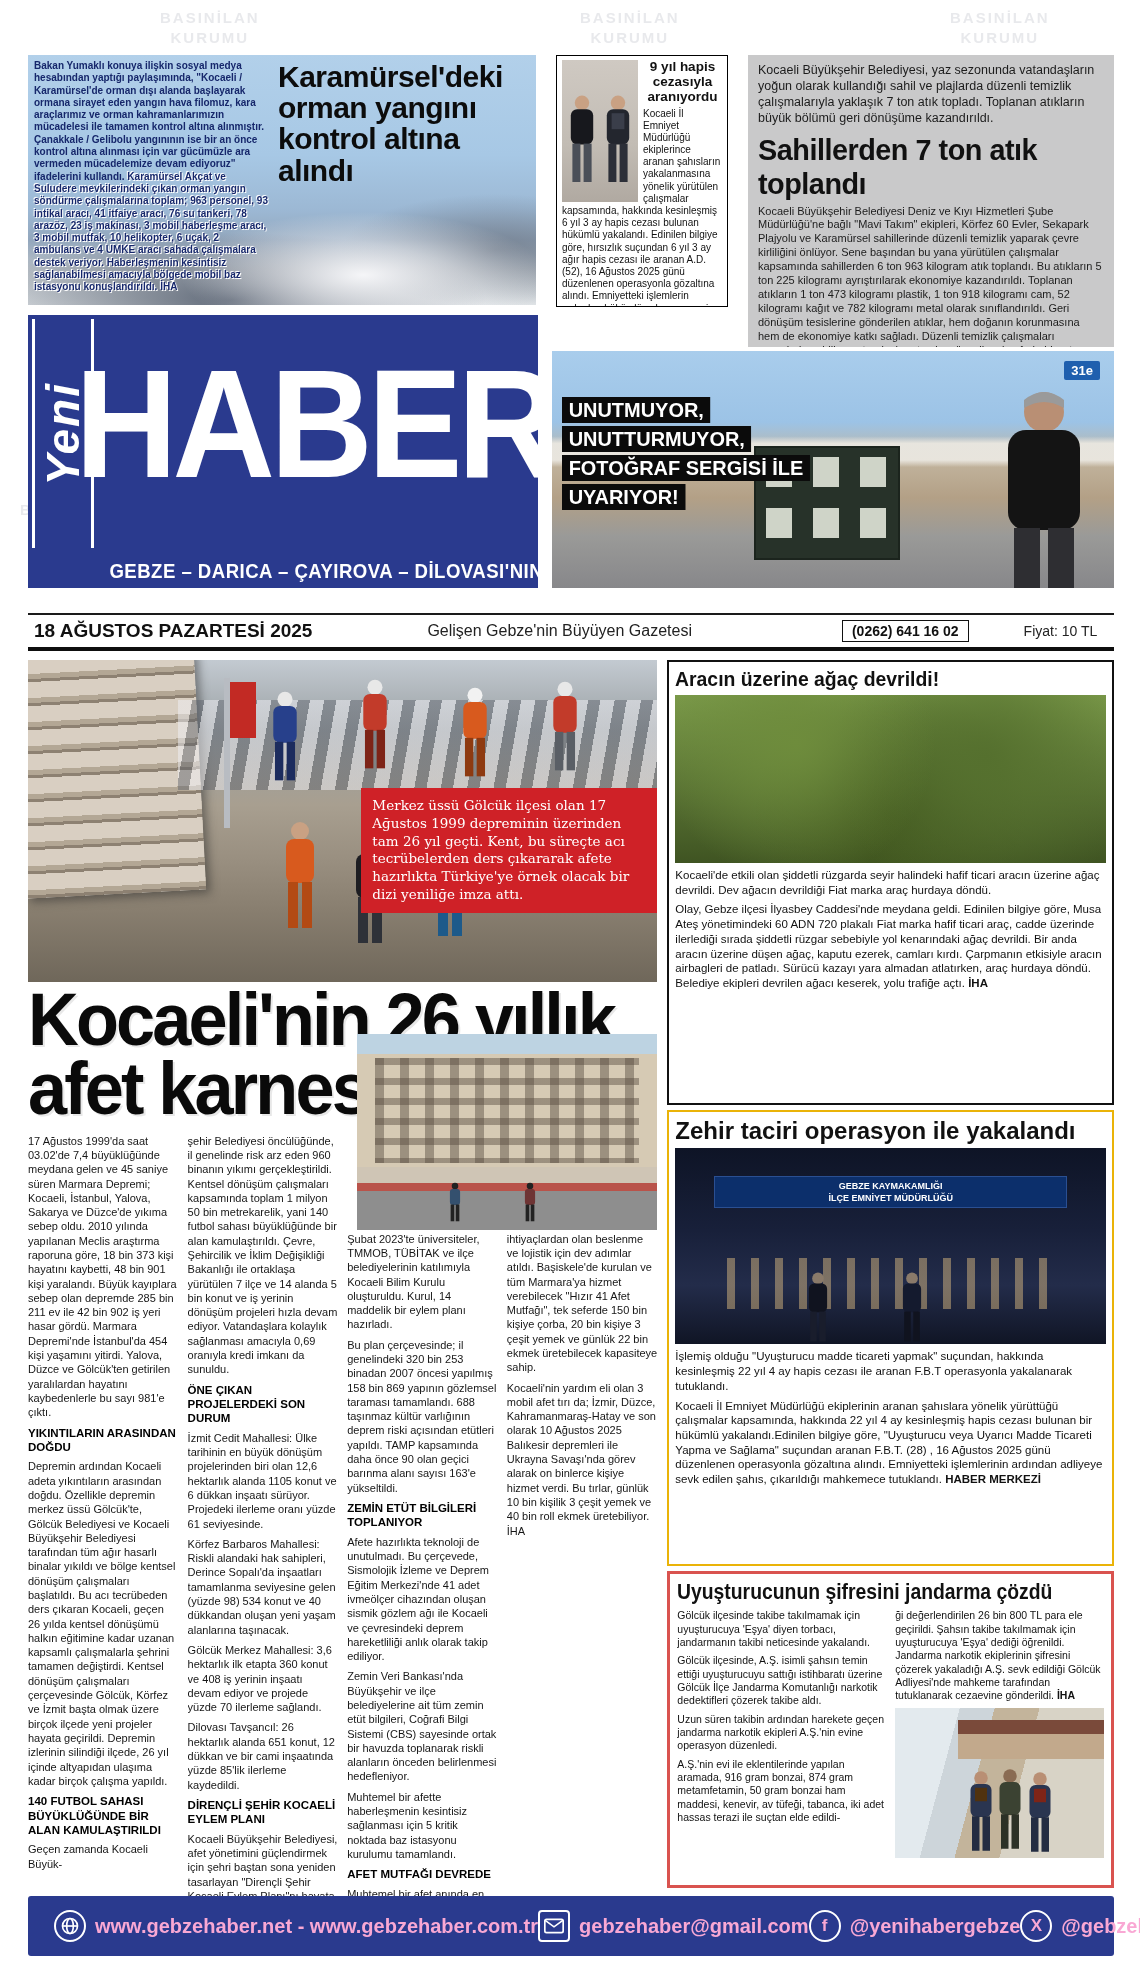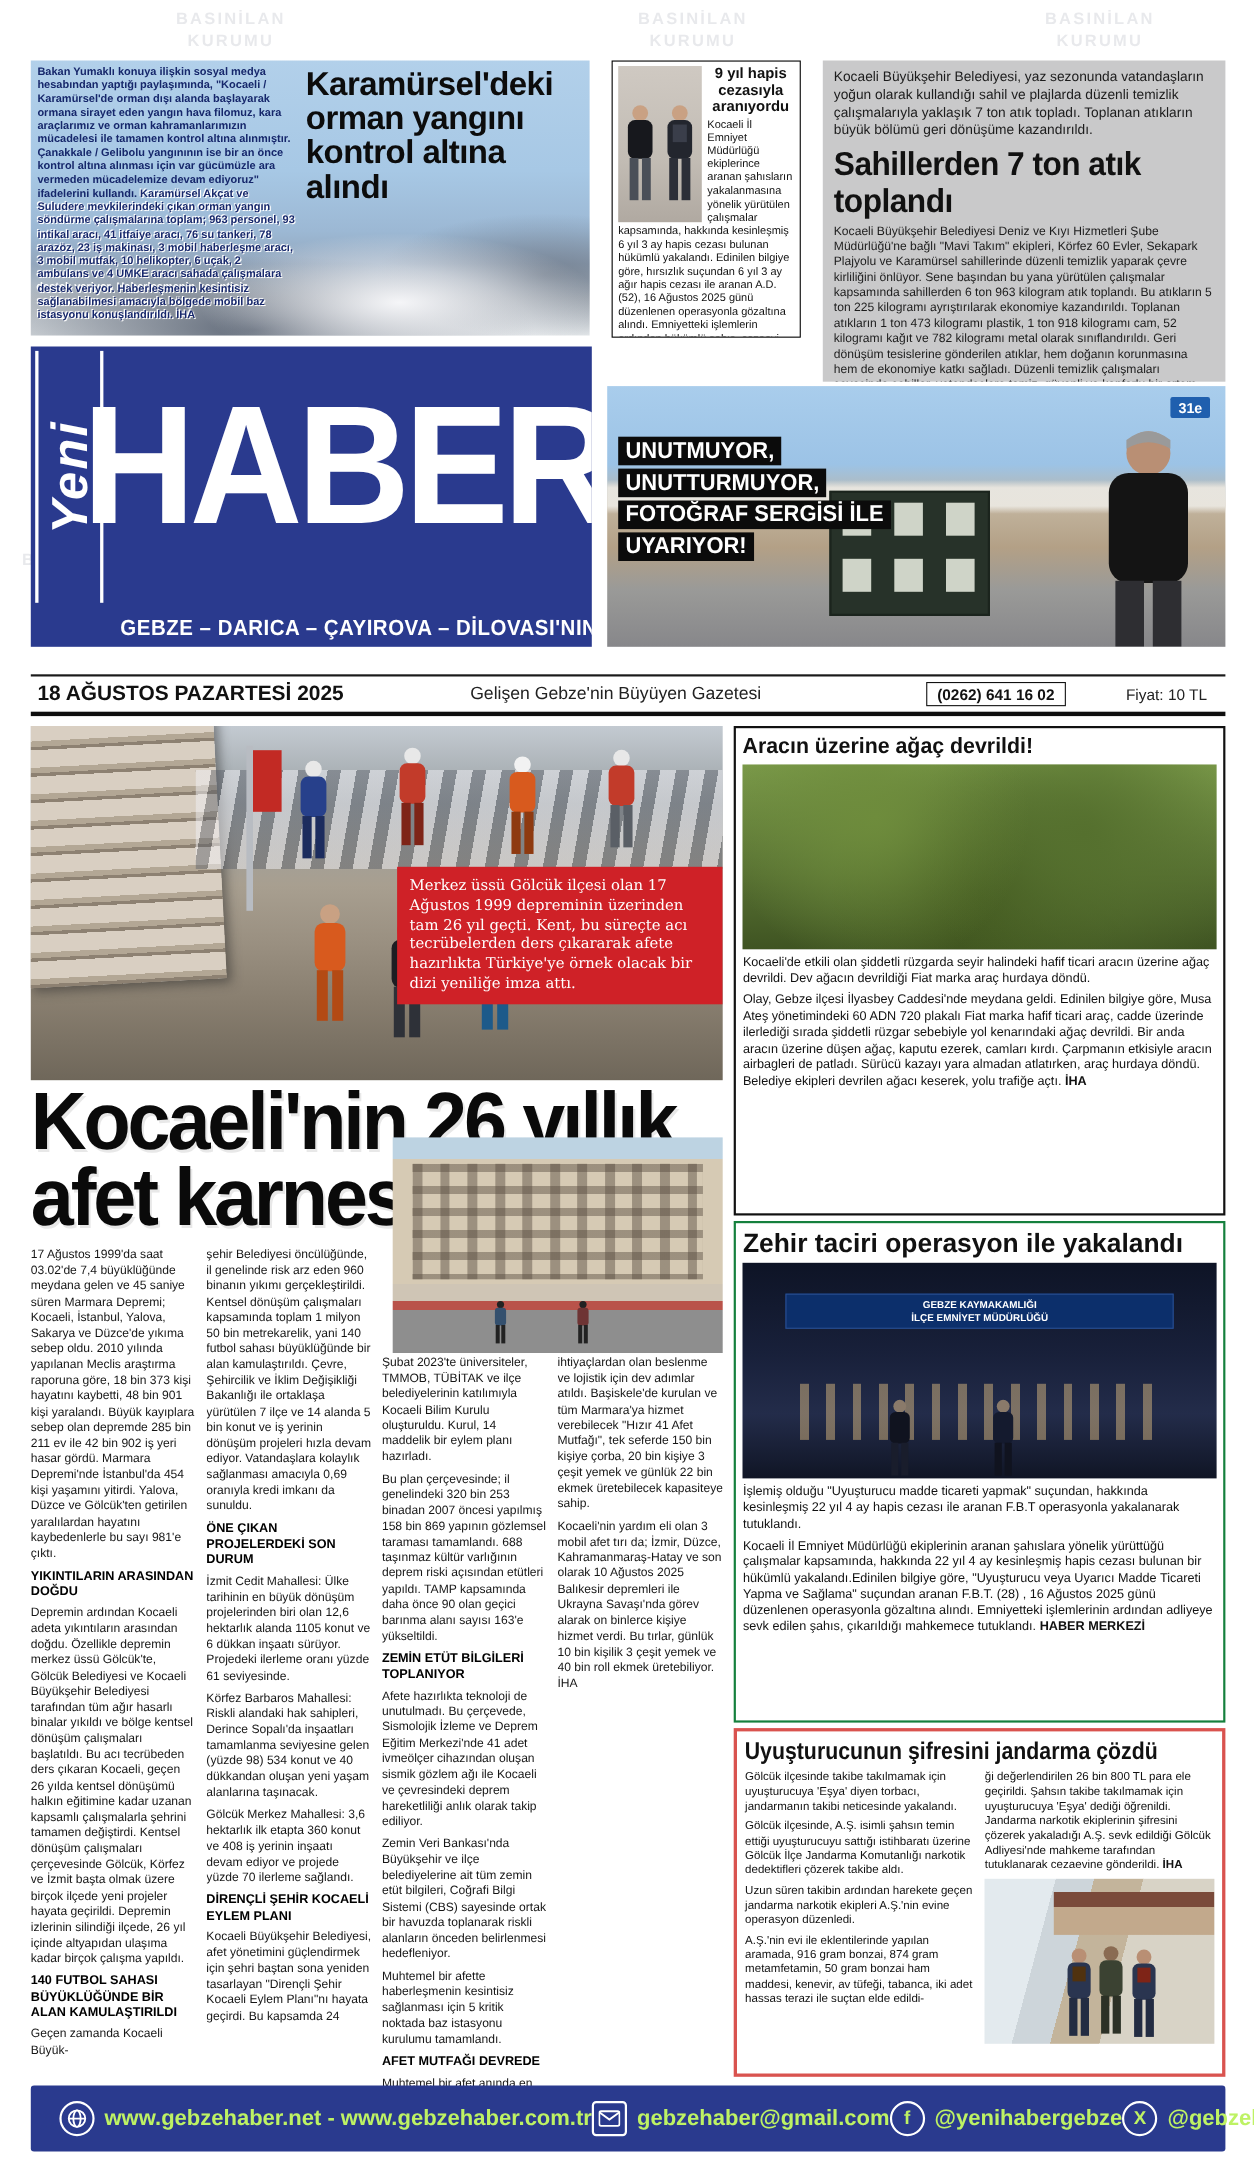--- a/index.html
+++ b/index.html
@@ -97,41 +97,41 @@
   .tree-box{height:447px;}
   .tree-box h2{margin:1px 0 4px;font-size:20px;font-weight:800;transform:scaleX(.97);transform-origin:left;white-space:nowrap;}
   .tree-photo{height:168px;margin-bottom:5px;
     background:radial-gradient(circle at 28% 28%,#6e8c3c,rgba(0,0,0,0) 42%),
                radial-gradient(circle at 72% 38%,#55702e,rgba(0,0,0,0) 46%),
                radial-gradient(circle at 50% 72%,#42581f,rgba(0,0,0,0) 55%),
                linear-gradient(180deg,#7b9a4a,#3f5422);}
   .sb-text{font-size:11.5px;line-height:1.28;}
   .sb-text p{margin:0 0 5px;}
   .sb-text .byline{font-weight:800;}
-  .dealer-box{height:458px;border:2px solid #15803d;box-sizing:border-box;padding:5px 6px;overflow:hidden;background:#fff;}
+  .dealer-box{height:458px;border:2px solid #eab308;box-sizing:border-box;padding:5px 6px;overflow:hidden;background:#fff;}
   .dealer-box h2{margin:1px 0 5px;font-size:24px;line-height:1.05;font-weight:800;}
   .dealer-photo{position:relative;height:196px;margin-bottom:5px;overflow:hidden;
     background:linear-gradient(180deg,#0e1426 0%,#18203a 42%,#232c4a 70%,#101525 100%);padding-left:34px;}
   .dealer-sign{position:absolute;left:9%;right:9%;top:14%;background:#0c2f6b;border:1px solid #2a4f92;
     color:#fff;text-align:center;font-size:9px;font-weight:bold;line-height:1.35;padding:3px 2px;}
   .dwin{position:absolute;left:12%;bottom:18%;width:76%;height:26%;
     background:repeating-linear-gradient(90deg,rgba(255,214,140,.75) 0 8px,rgba(0,0,0,0) 8px 24px);opacity:.55;}
   .gend-box{height:318px;border:3px solid #d9534f;box-sizing:border-box;padding:5px 7px;overflow:hidden;background:#fff;}
   .gend-box h2{margin:0 0 4px;font-size:22px;font-weight:800;white-space:nowrap;transform:scaleX(.88);transform-origin:left;}
   .gend-cols{display:flex;gap:9px;}
   .gend-cols .gc{flex:1;font-size:10.5px;line-height:1.27;}
   .gend-cols p{margin:0 0 5px;}
   .gend-photo{position:relative;height:150px;margin-top:3px;overflow:hidden;
     background:linear-gradient(105deg,#e3eaee 0 26%,#cdd5da 26% 40%,#c3b49b 40% 58%,#d8d3c6 58% 100%);}
   .gband{position:absolute;left:30%;top:8%;right:0;height:26%;
     background:linear-gradient(180deg,#7a4a3a 0 35%,#c2a98c 35% 100%);}
   .gi{font-weight:800;}
   
   .footer{position:absolute;left:28px;top:1896px;width:1086px;height:60px;background:#2a3a8e;border-radius:3px;
-    display:flex;align-items:center;justify-content:space-between;padding:0 26px;box-sizing:border-box;color:#bef264;}
+    display:flex;align-items:center;justify-content:space-between;padding:0 26px;box-sizing:border-box;color:#f9a8d4;}
   .fitem{display:flex;align-items:center;gap:9px;font-size:20px;font-weight:800;white-space:nowrap;}
   .cicon{width:28px;height:28px;border:2.5px solid #fff;border-radius:50%;display:flex;align-items:center;
     justify-content:center;font-size:17px;font-weight:800;flex:none;}
 </style>
 </head>
 <body>
 
 <div class="page">
 
   <div class="wm" style="left:160px;top:8px;">BASINİLAN
@@ -315,20 +315,21 @@
             <p>Depremin ardından Kocaeli adeta yıkıntıların arasından doğdu. Özellikle depremin merkez üssü Gölcük'te, Gölcük Belediyesi ve Kocaeli Büyükşehir Belediyesi tarafından tüm ağır hasarlı binalar yıkıldı ve bölge kentsel dönüşüm çalışmaları başlatıldı. Bu acı tecrübeden ders çıkaran Kocaeli, geçen 26 yılda kentsel dönüşümü halkın eğitimine kadar uzanan kapsamlı çalışmalarla şehrini tamamen değiştirdi. Kentsel dönüşüm çalışmaları çerçevesinde Gölcük, Körfez ve İzmit başta olmak üzere birçok ilçede yeni projeler hayata geçirildi. Depremin izlerinin silindiği ilçede, 26 yıl içinde altyapıdan ulaşıma kadar birçok çalışma yapıldı.</p>
             <h4>140 FUTBOL SAHASI BÜYÜKLÜĞÜNDE BİR ALAN KAMULAŞTIRILDI</h4>
             <p>Geçen zamanda Kocaeli Büyük-</p>
           </div>
           <div class="col">
             <p>şehir Belediyesi öncülüğünde, il genelinde risk arz eden 960 binanın yıkımı gerçekleştirildi. Kentsel dönüşüm çalışmaları kapsamında toplam 1 milyon 50 bin metrekarelik, yani 140 futbol sahası büyüklüğünde bir alan kamulaştırıldı. Çevre, Şehircilik ve İklim Değişikliği Bakanlığı ile ortaklaşa yürütülen 7 ilçe ve 14 alanda 5 bin konut ve iş yerinin dönüşüm projeleri hızla devam ediyor. Vatandaşlara kolaylık sağlanması amacıyla 0,69 oranıyla kredi imkanı da sunuldu.</p>
             <h4>ÖNE ÇIKAN PROJELERDEKİ SON DURUM</h4>
             <p>İzmit Cedit Mahallesi: Ülke tarihinin en büyük dönüşüm projelerinden biri olan 12,6 hektarlık alanda 1105 konut ve 6 dükkan inşaatı sürüyor. Projedeki ilerleme oranı yüzde 61 seviyesinde.</p>
             <p>Körfez Barbaros Mahallesi: Riskli alandaki hak sahipleri, Derince Sopalı'da inşaatları tamamlanma seviyesine gelen (yüzde 98) 534 konut ve 40 dükkandan oluşan yeni yaşam alanlarına taşınacak.</p>
             <p>Gölcük Merkez Mahallesi: 3,6 hektarlık ilk etapta 360 konut ve 408 iş yerinin inşaatı devam ediyor ve projede yüzde 70 ilerleme sağlandı.</p>
+            <p>Dilovası Tavşancıl: 26 hektarlık alanda 651 konut, 12 dükkan ve bir cami inşaatında yüzde 85'lik ilerleme kaydedildi.</p>
             <h4>DİRENÇLİ ŞEHİR KOCAELİ EYLEM PLANI</h4>
             <p>Kocaeli Büyükşehir Belediyesi, afet yönetimini güçlendirmek için şehri baştan sona yeniden tasarlayan "Dirençli Şehir Kocaeli Eylem Planı"nı hayata geçirdi. Bu kapsamda 24</p>
           </div>
           <div class="col pad">
             <p>Şubat 2023'te üniversiteler, TMMOB, TÜBİTAK ve ilçe belediyelerinin katılımıyla Kocaeli Bilim Kurulu oluşturuldu. Kurul, 14 maddelik bir eylem planı hazırladı.</p>
             <p>Bu plan çerçevesinde; il genelindeki 320 bin 253 binadan 2007 öncesi yapılmış 158 bin 869 yapının gözlemsel taraması tamamlandı. 688 taşınmaz kültür varlığının deprem riski açısından etütleri yapıldı. TAMP kapsamında daha önce 90 olan geçici barınma alanı sayısı 163'e yükseltildi.</p>
             <h4>ZEMİN ETÜT BİLGİLERİ TOPLANIYOR</h4>
             <p>Afete hazırlıkta teknoloji de unutulmadı. Bu çerçevede, Sismolojik İzleme ve Deprem Eğitim Merkezi'nde 41 adet ivmeölçer cihazından oluşan sismik gözlem ağı ile Kocaeli ve çevresindeki deprem hareketliliği anlık olarak takip ediliyor.</p>
             <p>Zemin Veri Bankası'nda Büyükşehir ve ilçe belediyelerine ait tüm zemin etüt bilgileri, Coğrafi Bilgi Sistemi (CBS) sayesinde ortak bir havuzda toplanarak riskli alanların önceden belirlenmesi hedefleniyor.</p>
             <p>Muhtemel bir afette haberleşmenin kesintisiz sağlanması için 5 kritik noktada baz istasyonu kurulumu tamamlandı.</p>

